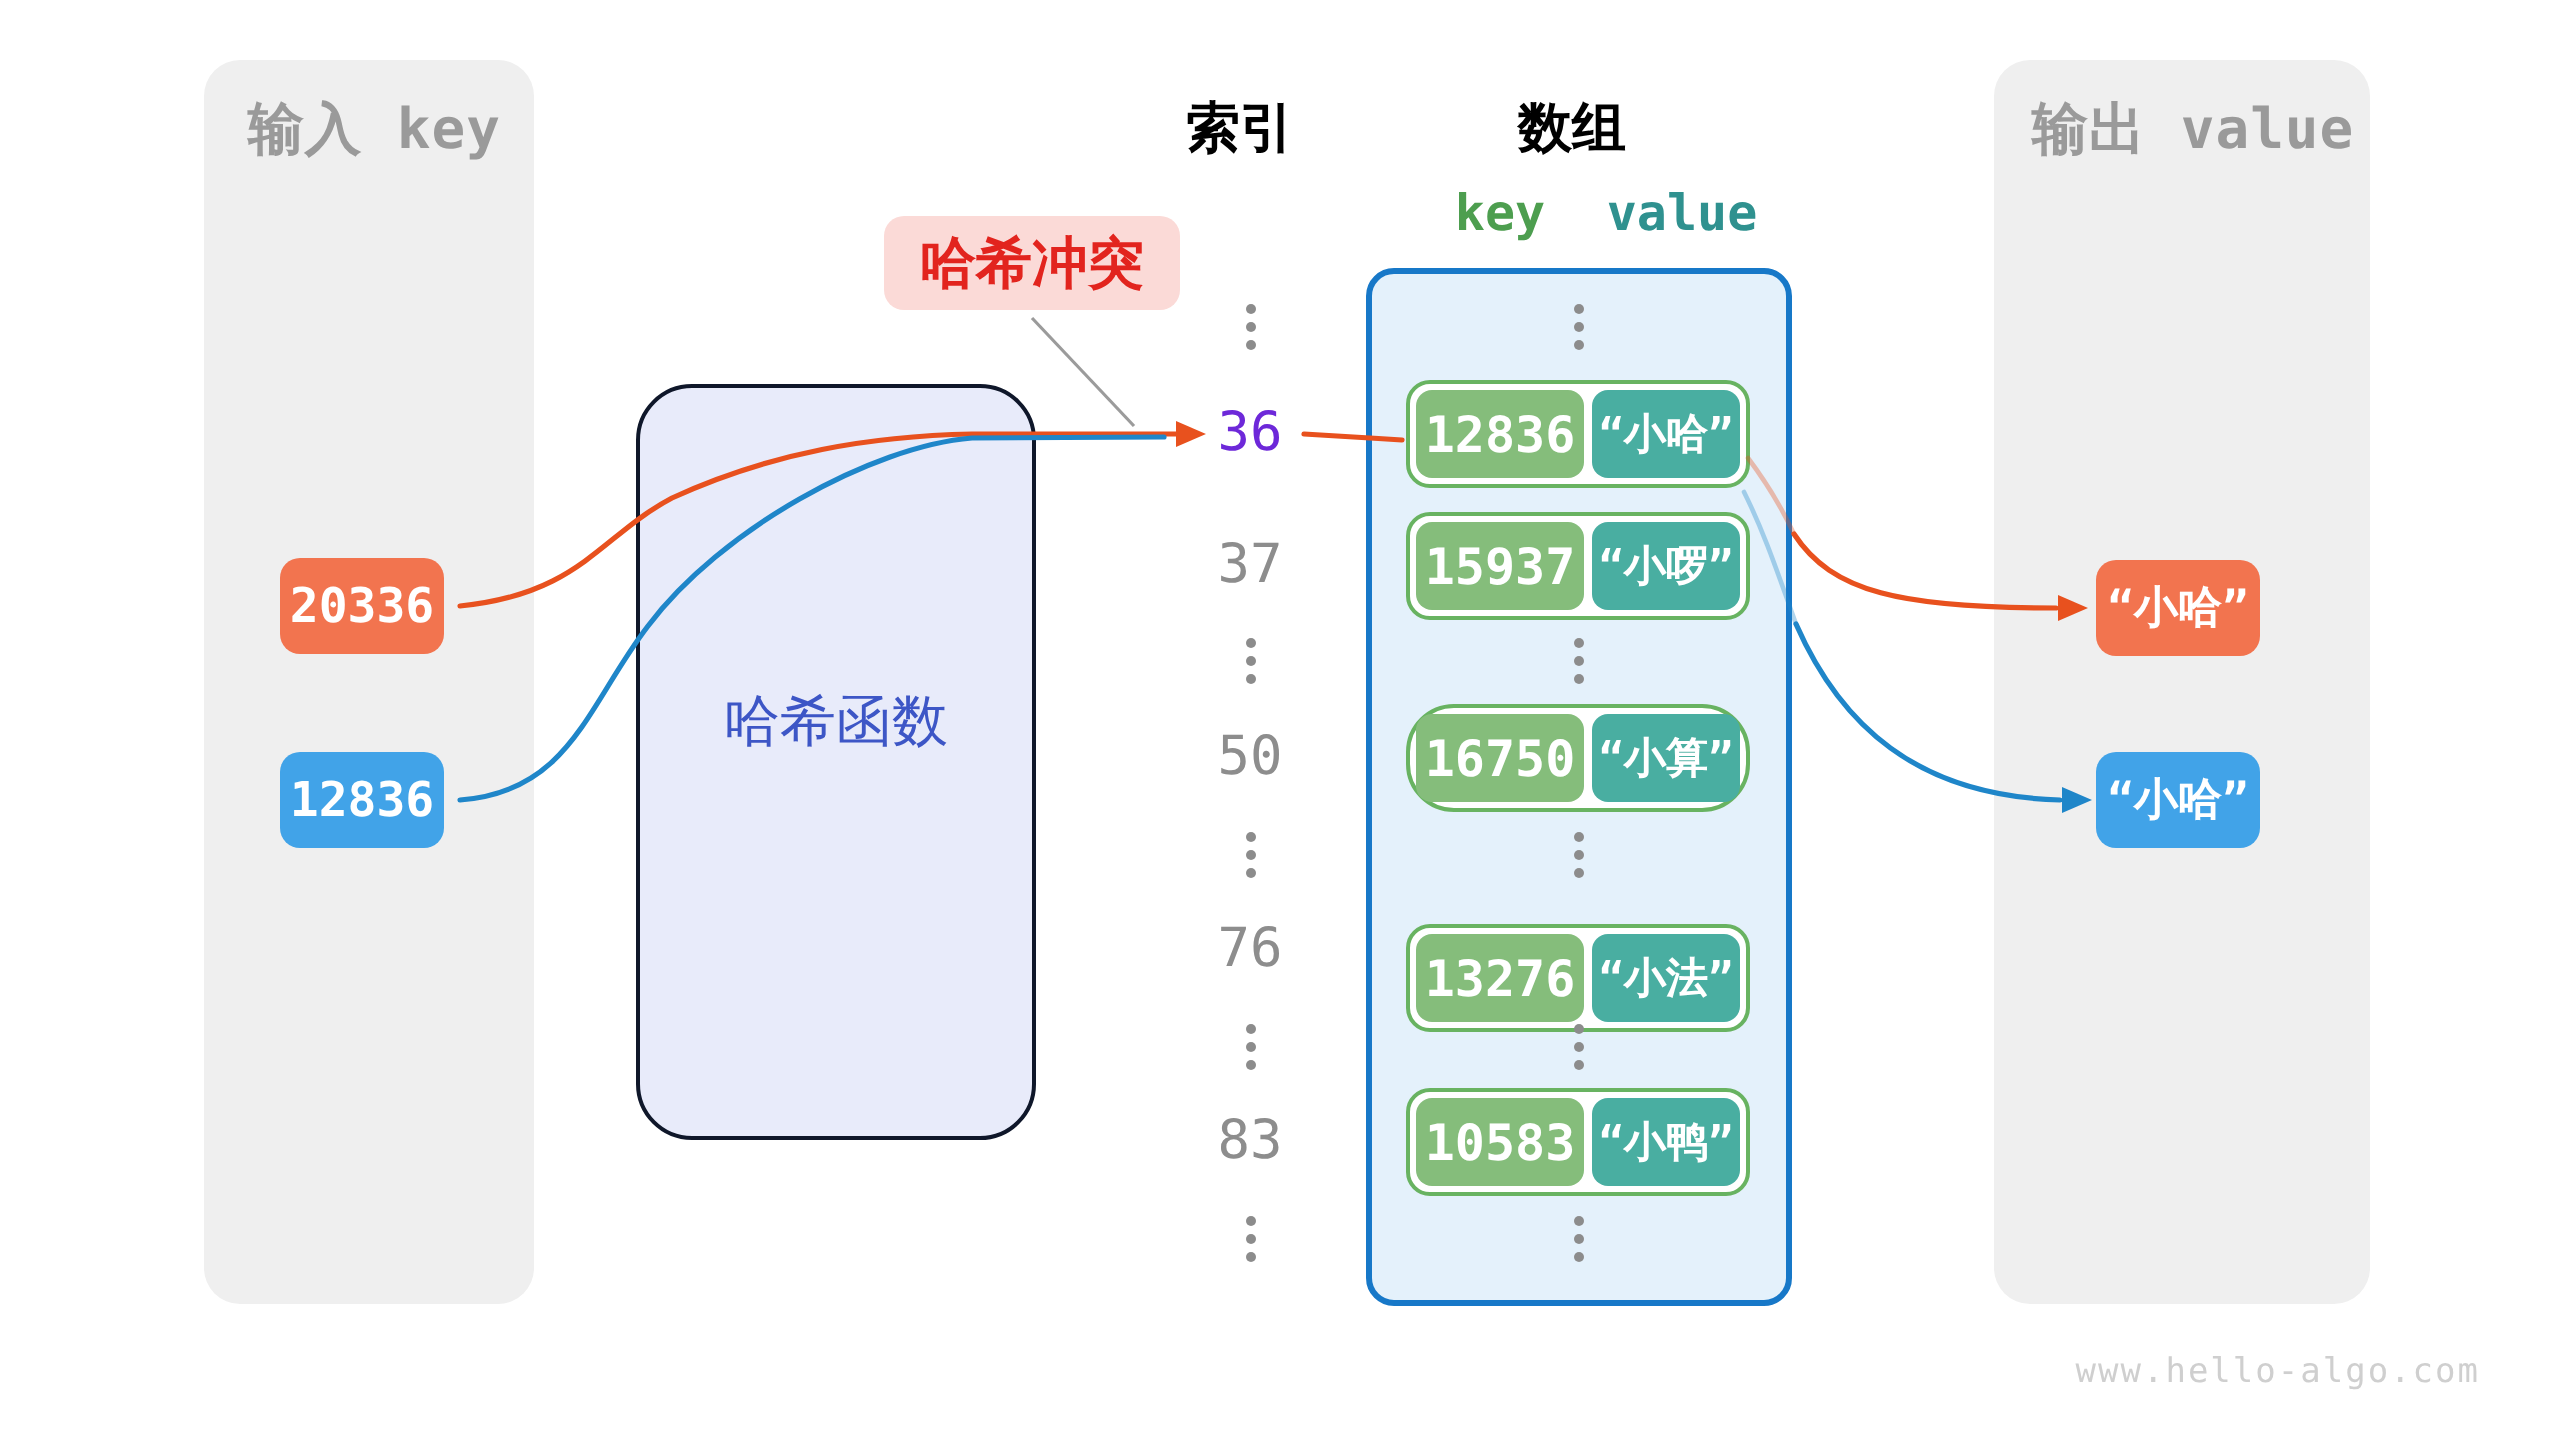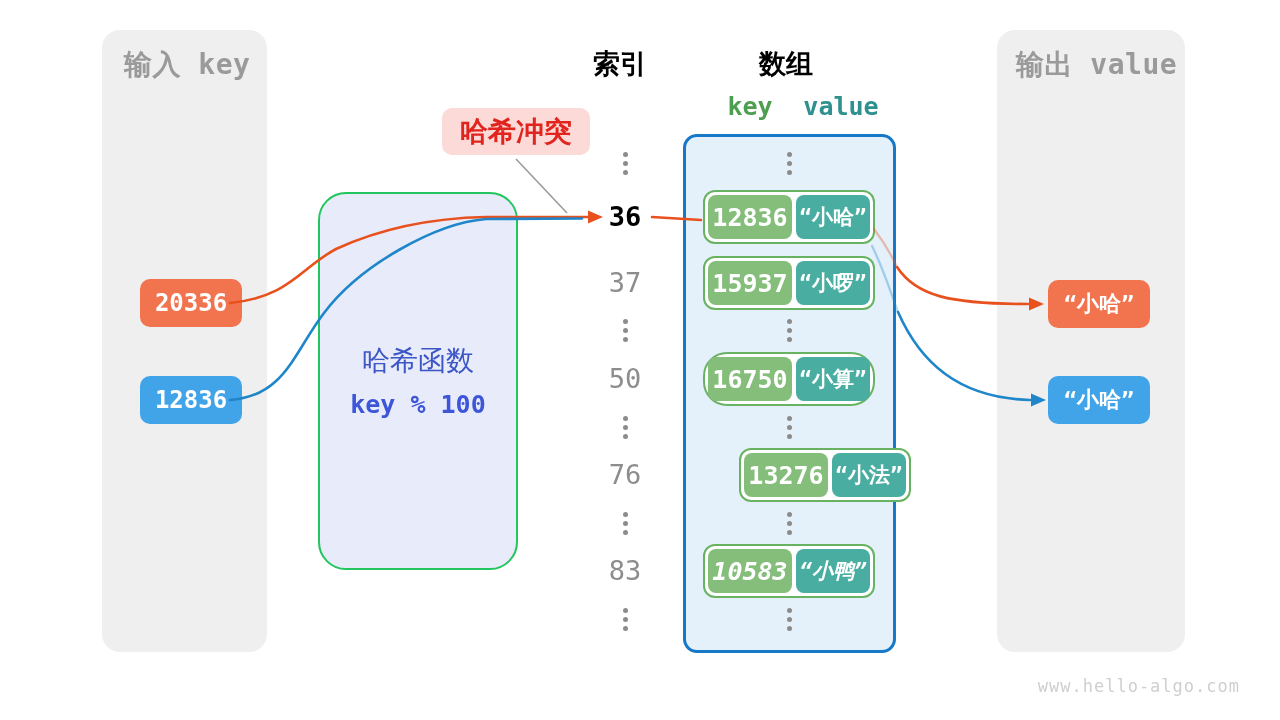--- a/index.html
+++ b/index.html
@@ -13,27 +13,27 @@
     white-space:nowrap;letter-spacing:0.5px;
   }
   .col-title{
     position:absolute;transform:translateX(-50%);font-weight:700;font-size:27px;color:#000000;
     white-space:nowrap;
   }
   .kv-label{
     position:absolute;transform:translateX(-50%);font-weight:600;font-size:25px;white-space:nowrap;text-align:center;
   }
   .chip{
-    position:absolute;width:102px;height:48px;border-radius:10px;color:#ffffff;
+    position:absolute;width:82px;height:48px;border-radius:10px;color:#ffffff;
     display:flex;align-items:center;justify-content:center;
     font-size:24px;font-weight:600;white-space:nowrap;
   }
   .hash-box{
     position:absolute;left:318px;top:192px;width:200px;height:378px;box-sizing:border-box;
-    background:#e8ebfa;border:2px solid #22c55e;border-radius:28px;
+    background:#e8ebfa;border:2px solid #0f172a;border-radius:28px;
   }
   .hash-name{
     position:absolute;left:0;right:0;top:148px;text-align:center;
     font-family:"Liberation Sans","DejaVu Sans",sans-serif;
     font-size:28px;color:#3d56c6;font-weight:500;
   }
   .hash-formula{
     position:absolute;left:0;right:0;top:196px;text-align:center;
     font-size:25px;font-weight:600;color:#3c55d9;
   }
@@ -44,21 +44,21 @@
     font-family:"Liberation Sans","DejaVu Sans",sans-serif;
   }
   .array-box{
     position:absolute;left:683px;top:134px;width:213px;height:519px;box-sizing:border-box;
     background:#e4f1fb;border:3px solid #1778c8;border-radius:14px;
   }
   .idx{
     position:absolute;left:580px;width:90px;height:36px;text-align:center;
     font-size:27px;color:#8d8d8d;line-height:36px;
   }
-  .idx.bold{color:#000000;font-weight:700;}
+  .idx.bold{color:#6d28d9;font-weight:400;}
   .entry{
     position:absolute;left:703px;width:172px;height:54px;box-sizing:border-box;
     background:#ffffff;border:2px solid #68b361;border-radius:12px;
     display:flex;align-items:center;gap:4px;padding:3px;
   }
   .ekey{
     width:84px;height:44px;background:#85bd7b;border-radius:8px;color:#fff;
     display:flex;align-items:center;justify-content:center;font-size:25px;font-weight:600;
   }
   .eval{
@@ -77,21 +77,20 @@
 </head>
 <body>
 
 <div class="panel" style="left:102px;width:165px;"></div>
 <div class="panel-title" style="left:124px;top:46px;">输入 key</div>
 <div class="chip" style="left:140px;top:279px;background:#f2744f;">20336</div>
 <div class="chip" style="left:140px;top:376px;background:#41a3e8;">12836</div>
 
 <div class="hash-box">
   <div class="hash-name">哈希函数</div>
-  <div class="hash-formula">key % 100</div>
 </div>
 
 <div class="badge">哈希冲突</div>
 
 <div class="col-title" style="left:620px;top:46px;">索引</div>
 <div class="col-title" style="left:786px;top:46px;text-align:center;">数组</div>
 <div class="kv-label" style="left:750px;top:92px;color:#4d9e4f;">key</div>
 <div class="kv-label" style="left:841px;top:92px;color:#2f918f;">value</div>
 
 <div class="array-box"></div>
@@ -149,30 +148,30 @@
     </div>
     <div class="entry" style="top: 352px; border-radius: 24px;">
       <div class="ekey">16750</div>
       <div class="eval">“小算”</div>
     </div>
     <div class="dots" style="left: 786.5px; top: 415.5px;">
       <div class="dot"></div>
       <div class="dot"></div>
       <div class="dot"></div>
     </div>
-    <div class="entry" style="top: 448px; margin-left: 36px;">
+    <div class="entry" style="top: 462px;">
       <div class="ekey">13276</div>
       <div class="eval">“小法”</div>
     </div>
     <div class="dots" style="left: 786.5px; top: 511.5px;">
       <div class="dot"></div>
       <div class="dot"></div>
       <div class="dot"></div>
     </div>
-    <div class="entry" style="top: 544px; font-style: italic;">
+    <div class="entry" style="top: 544px;">
       <div class="ekey">10583</div>
       <div class="eval">“小鸭”</div>
     </div>
     <div class="dots" style="left: 786.5px; top: 607.5px;">
       <div class="dot"></div>
       <div class="dot"></div>
       <div class="dot"></div>
     </div>
   </div>
 

